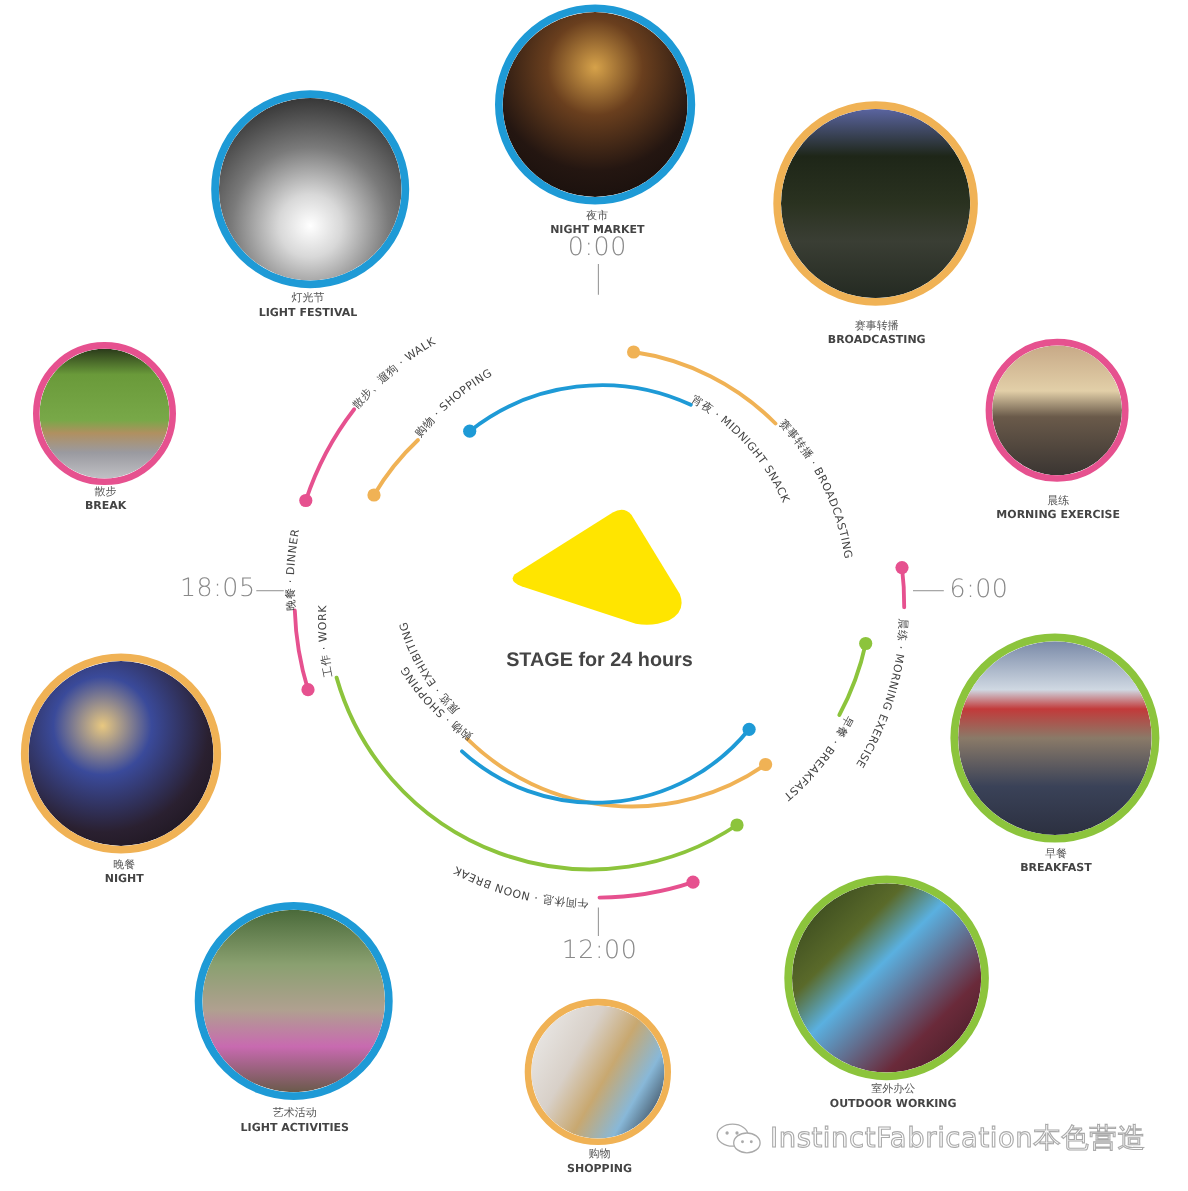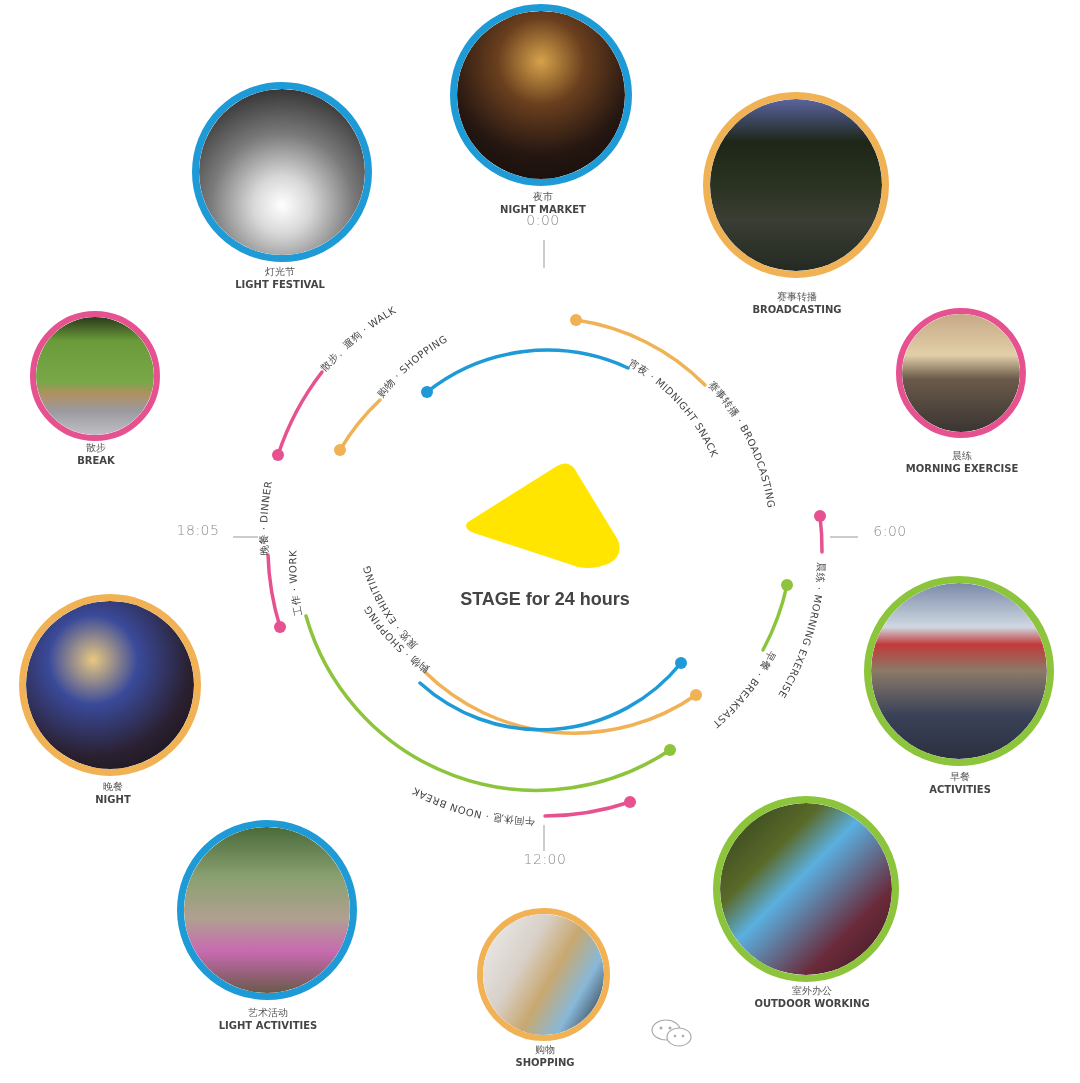--- a/index.html
+++ b/index.html
@@ -1,21 +1,21 @@
 <!DOCTYPE html>
 <html><head>
 <meta charset="utf-8">
 <style>
   html,body{margin:0;padding:0;background:#fff;}
   body{width:1080px;height:1083px;position:relative;overflow:hidden;font-family:"DejaVu Sans","Liberation Sans",sans-serif;}
   .photo{position:absolute;border-radius:50%;box-sizing:border-box;overflow:hidden;}
   .photo .img{position:absolute;inset:0;border-radius:50%;}
   .cap{position:absolute;text-align:center;color:#444;font-size:10px;line-height:13px;font-weight:bold;transform:translateX(-50%);white-space:nowrap;}
   .cap .cn{font-weight:normal;font-size:10px;color:#555;}
-  .time{position:absolute;font-family:"DejaVu Sans","Liberation Sans",sans-serif;font-size:14px;color:#8a8a8a;font-weight:300;letter-spacing:0.5px;transform:translateX(-50%);}
+  .time{position:absolute;font-family:"DejaVu Sans","Liberation Sans",sans-serif;font-size:23px;color:#8a8a8a;font-weight:300;letter-spacing:0.5px;transform:translateX(-50%);}
   .stage-label{position:absolute;left:545px;top:589px;transform:translateX(-50%);font-family:"Liberation Sans",sans-serif;font-weight:bold;font-size:18px;color:#444;white-space:nowrap;}
   .watermark{position:absolute;left:650px;top:1018px;font-family:"DejaVu Sans",sans-serif;font-size:25px;color:#fff;-webkit-text-stroke:1px #aaa;letter-spacing:0.5px;white-space:nowrap;display:flex;align-items:center;gap:6px;}
   svg.ring{position:absolute;left:0;top:0;}
   .arc-text{font-family:"DejaVu Sans",sans-serif;font-size:10px;fill:#444;letter-spacing:0.5px;}
 </style>
 </head>
 <body>
 
 <svg class="ring" width="1080" height="1083" viewBox="0 0 1080 1083">
   <defs>
@@ -126,21 +126,21 @@
 <div class="cap" style="left:962px;top:449px;">
   <div class="cn">晨练</div>
     <div>MORNING EXERCISE</div>
 </div>
 
 <div class="photo" style="left:864px;top:576px;width:190px;height:190px;border:7px solid #8cc43c;">
   <div class="img" style="background:linear-gradient(180deg,#7a8aa8 0%,#cfd8e2 25%,#c23a3a 35%,#8a7a68 50%,#3a4258 75%,#2c3040 100%);"></div>
 </div>
 <div class="cap" style="left:960px;top:770px;">
   <div class="cn">早餐</div>
-    <div>ACTIVITIES</div>
+    <div>BREAKFAST</div>
 </div>
 
 <div class="photo" style="left:713px;top:796px;width:186px;height:186px;border:7px solid #8cc43c;">
   <div class="img" style="background:linear-gradient(135deg,#2d3d1a 0%,#5a6a2a 30%,#5ab0e0 45%,#6a2a3a 75%,#3a1a22 100%);"></div>
 </div>
 <div class="cap" style="left:812px;top:984px;text-align:center;">
   <div class="cn">室外办公</div>
     <div>OUTDOOR WORKING</div>
 </div>
 
@@ -186,13 +186,14 @@
 
 <div class="watermark">
   <svg width="44" height="30" viewBox="0 0 44 30">
     <ellipse cx="16" cy="12" rx="14" ry="10" fill="#fff" stroke="#aaa" stroke-width="1.2"></ellipse>
     <ellipse cx="29" cy="19" rx="12" ry="9" fill="#fff" stroke="#aaa" stroke-width="1.2"></ellipse>
     <circle cx="11" cy="10" r="1.5" fill="#aaa"></circle>
       <circle cx="20" cy="10" r="1.5" fill="#aaa"></circle>
     <circle cx="25" cy="18" r="1.3" fill="#aaa"></circle>
       <circle cx="33" cy="18" r="1.3" fill="#aaa"></circle>
   </svg>
+  <span>InstinctFabrication本色营造</span>
 </div>
 
 </body></html>

